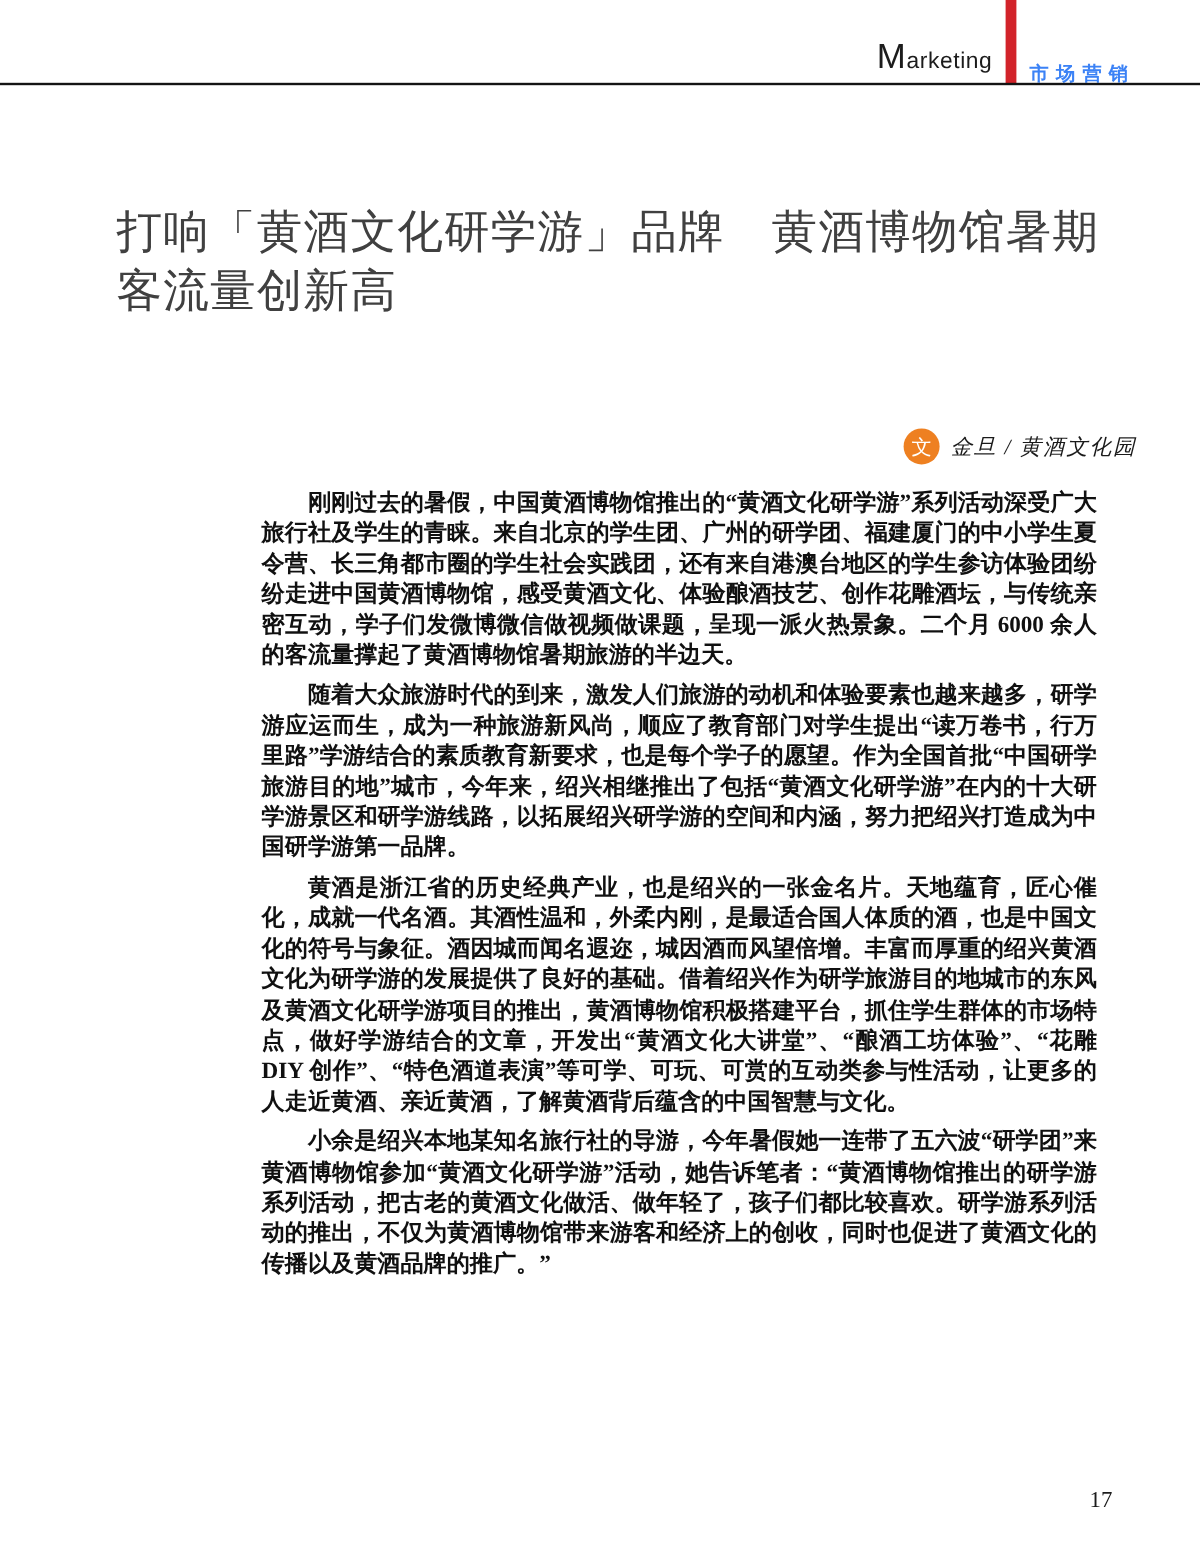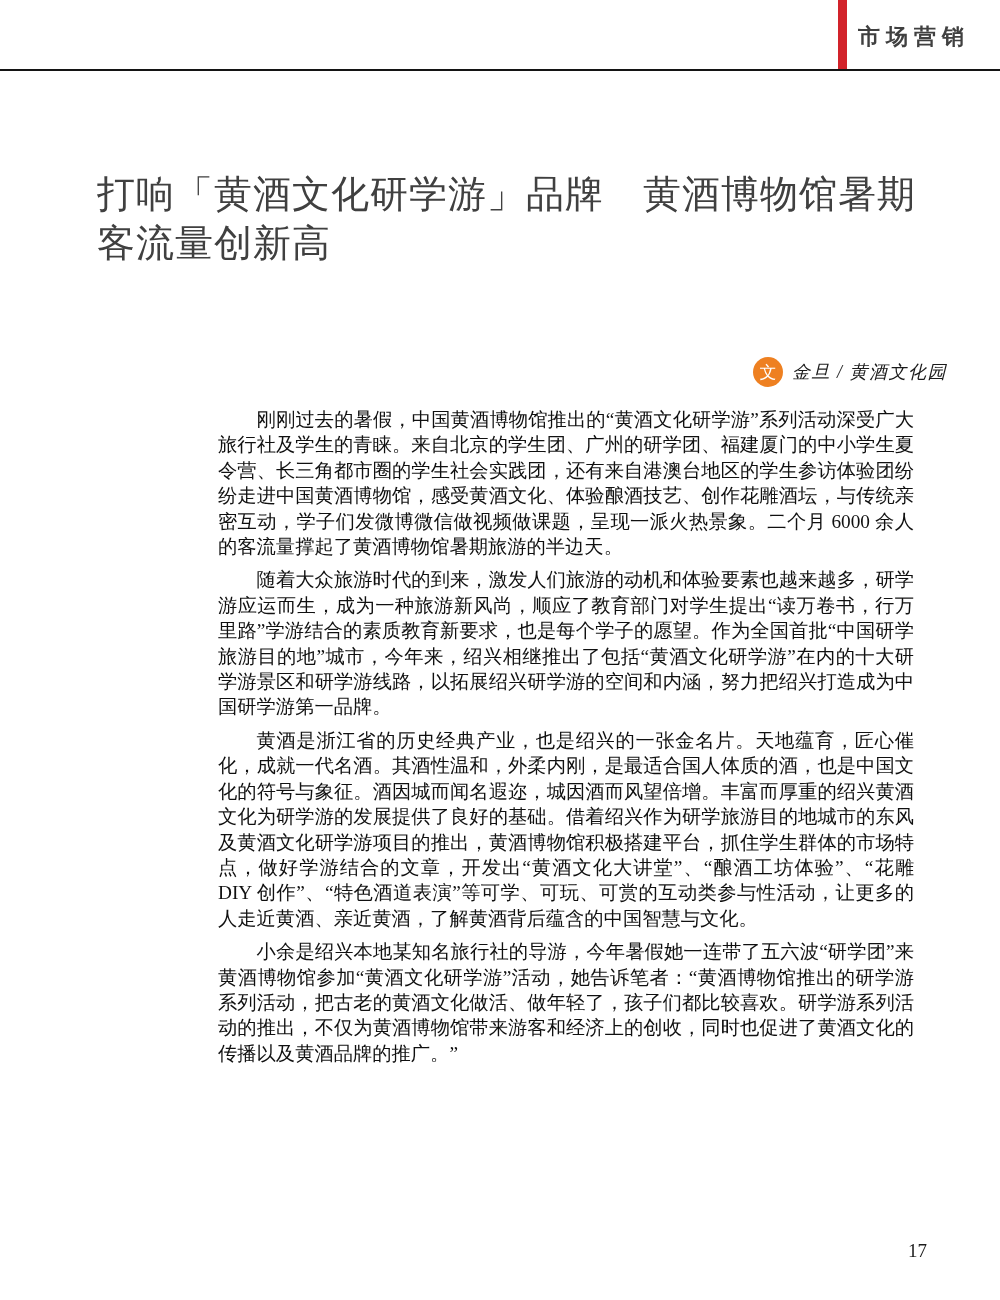--- a/index.html
+++ b/index.html
@@ -14,23 +14,23 @@
     position:absolute; top:30px; left:0; width:827px; text-align:right;
     font-family:"Liberation Sans","DejaVu Sans",sans-serif;
     font-size:19px; color:#1c1c1c; letter-spacing:0.5px; line-height:36px;
   }
   .header-en .initial { font-size:29px; }
   .red-bar {
     position:absolute; left:838px; top:0; width:9px; height:70px;
     background:var(--accent,#d2232a);
   }
   .header-zh {
-    position:absolute; left:858px; top:22px;
+    position:absolute; left:858px; top:52px;
     font-family:"Liberation Sans","DejaVu Sans",sans-serif;
-    font-weight:bold; font-size:22px; letter-spacing:6px; color:#404040;
+    font-weight:bold; font-size:16px; letter-spacing:6px; color:#3b82f6;
   }
   .header-rule {
     position:absolute; left:0; top:69px; width:1000px; height:2px;
     background:#141414;
   }
   
   .title {
     position:absolute; left:97px; top:170px; width:865px;
     font-family:"Liberation Sans","DejaVu Sans",sans-serif;
     font-weight:500; font-size:38px; line-height:49px;
@@ -47,34 +47,35 @@
     background:var(--byline-orange,#ee8021); color:#ffffff;
     display:flex; align-items:center; justify-content:center;
     font-size:17px; font-family:"Liberation Sans","DejaVu Sans",sans-serif;
   }
   .byline-text {
     font-style:italic; font-size:18px; color:#1a1a1a; letter-spacing:1.5px;
   }
   
   .body-text {
     position:absolute; left:218px; top:407px; width:696px;
-    font-size:19.3px; line-height:25.4px; text-align:justify; color:#101010;
+    font-size:19.3px; line-height:25.4px; text-align:justify; color:#101010;font-weight:bold;
   }
   .body-text p { text-indent:2em; margin-bottom:8px; }
   
   .page-number {
     position:absolute; left:908px; top:1240px;
     font-size:19px; color:#1c1c1c;text-align:center;
   }
 </style>
 </head>
 <body>
 
 <div class="page">
 
+  <div class="header-en"><span class="initial">M</span><span>arketing</span></div>
   <div class="red-bar"></div>
   <div class="header-zh">市场营销</div>
   <div class="header-rule"></div>
 
   <h1 class="title">
     <span>打响「黄酒文化研学游」品牌　黄酒博物馆暑期</span>
     <span>客流量创新高</span>
   </h1>
 
   <div class="byline">

